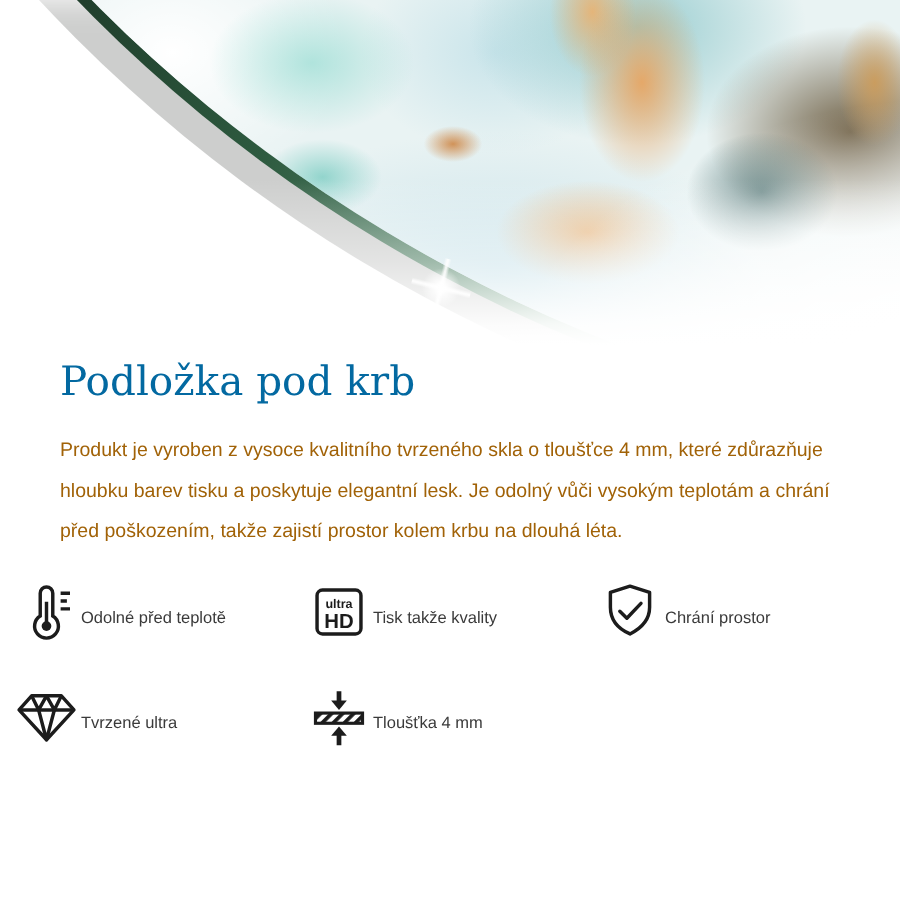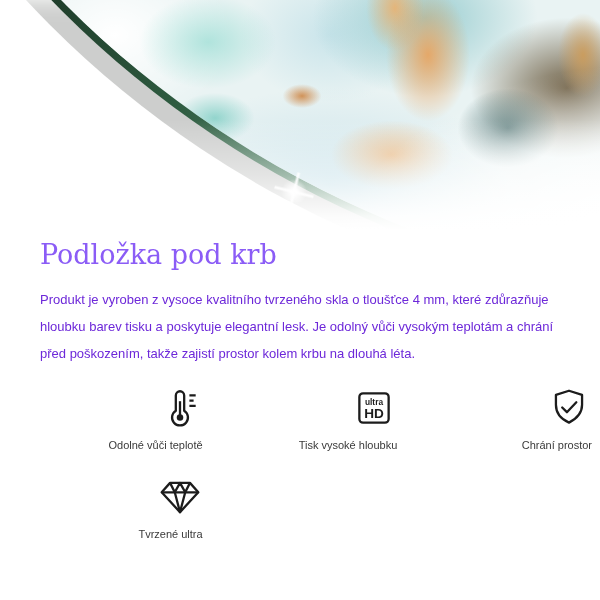--- a/index.html
+++ b/index.html
@@ -51,30 +51,30 @@
       radial-gradient(circle at 50% 50%, rgba(255,255,255,0.95) 0 3px, rgba(255,255,255,0) 13px),
       linear-gradient(0deg,  rgba(255,255,255,0) 44%, rgba(255,255,255,0.85) 49% 51%, rgba(255,255,255,0) 56%),
       linear-gradient(90deg, rgba(255,255,255,0) 44%, rgba(255,255,255,0.85) 49% 51%, rgba(255,255,255,0) 56%);
   }
 
   
   .content { padding: 0 40px; }
   h1 {
     margin: 6px 0 13px 0;
     font-family:"DejaVu Serif", "Liberation Serif", serif;
-    font-weight:400; font-size:27px; line-height:37px; color:#8b5cf6;
+    font-weight:400; font-size:27px; line-height:37px; color:#0369a1;
   }
-  .desc { margin:0; font-size:13px; line-height:27px; color:#6d28d9; max-width:535px; }
+  .desc { margin:0; font-size:13px; line-height:27px; color:#a16207; max-width:535px; }
 
   
   .features {
     display:grid; grid-template-columns:repeat(3,1fr);
     padding:17px 8px 0 8px; row-gap:22px;
   }
-  .feature { display:flex; flex-direction:column; align-items:flex-end; }
+  .feature { display:flex; flex-direction:row; align-items:center; }
   .icon-box { height:48px; display:flex; align-items:center; justify-content:center; }
   .feature svg { display:block; }
   .feature .label { margin-top:7px; font-size:11px; color:#3a3a3a; }
   .bevel {
     width:33px; height:33px;
     clip-path: polygon(0 100%, 100% 0, 100% 100%);
     background: repeating-linear-gradient(135deg, #1c1c1c 0 3.2px, rgba(0,0,0,0) 3.2px 7.8px);
   }
   .ico { stroke:#1c1c1c; fill:none; stroke-width:2.2; }
 </style>
@@ -99,32 +99,32 @@
 
   <div class="feature">
     <div class="icon-box">
       <svg width="46" height="46" viewBox="0 0 44 44">
         <path class="ico" d="M18 24.6 V10 a4 4 0 0 1 8 0 v14.6 a7.6 7.6 0 1 1 -8 0 Z"></path>
         <line class="ico" x1="22" y1="30.5" x2="22" y2="15.5"></line>
         <circle cx="22" cy="31" r="3.1" fill="#1c1c1c"></circle>
         <path class="ico" d="M31 10 h6 M31 15 h4 M31 20 h6"></path>
       </svg>
     </div>
-    <div class="label">Odolné vůči teplotě</div>
+    <div class="label">Odolné před teplotě</div>
   </div>
 
   <div class="feature">
     <div class="icon-box">
       <svg width="46" height="46" viewBox="0 0 44 44">
         <rect class="ico" x="8" y="8" width="28" height="28" rx="3.5" stroke-width="2.4"></rect>
         <text x="22" y="19.5" text-anchor="middle" font-size="8" font-weight="700" font-family="&quot;Liberation Sans&quot;, sans-serif" fill="#1c1c1c">ultra</text>
         <text x="22" y="32" text-anchor="middle" font-size="13" font-weight="800" font-family="&quot;Liberation Sans&quot;, sans-serif" fill="#1c1c1c">HD</text>
       </svg>
     </div>
-    <div class="label">Tisk vysoké hloubku</div>
+    <div class="label">Tisk takže kvality</div>
   </div>
 
   <div class="feature">
     <div class="icon-box">
       <svg width="46" height="46" viewBox="0 0 44 44">
         <path class="ico" stroke-linejoin="round" d="M22 5.5 L34.5 9.5 V19 c0 8.5 -5.5 13.5 -12.5 17 C15 33 9.5 27.5 9.5 19 V9.5 Z"></path>
         <path class="ico" stroke-width="2.4" stroke-linecap="round" stroke-linejoin="round" d="M15.5 21.5 l4.5 4.5 L29 16.5"></path>
       </svg>
     </div>
     <div class="label">Chrání prostor</div>
@@ -138,14 +138,31 @@
           <path d="M4.5 17.5 H39.5"></path>
           <path d="M12.5 8.5 L17 17.5 L22 8.5 L27 17.5 L31.5 8.5"></path>
           <path d="M17 17.5 L22 36.5 L27 17.5"></path>
         </g>
       </svg>
     </div>
     <div class="label">Tvrzené ultra</div>
   </div>
 
 
+  <div class="feature">
+    <div class="icon-box">
+      <svg width="46" height="46" viewBox="0 0 44 44">
+        <defs>
+          <pattern id="hatch4mm" patternUnits="userSpaceOnUse" width="5" height="5" patternTransform="rotate(45)">
+            <rect width="2.4" height="5" fill="#1c1c1c"></rect>
+          </pattern>
+        </defs>
+        <rect x="7" y="19.5" width="30" height="6.5" fill="url(#hatch4mm)" stroke="#1c1c1c" stroke-width="2"></rect>
+        <path d="M22 5.5 V12" stroke="#1c1c1c" stroke-width="3"></path>
+        <path d="M17 11.5 H27 L22 17.5 Z" fill="#1c1c1c"></path>
+        <path d="M22 40 V33.5" stroke="#1c1c1c" stroke-width="3"></path>
+        <path d="M17 34 H27 L22 28 Z" fill="#1c1c1c"></path>
+      </svg>
+    </div>
+    <div class="label">Tloušťka 4 mm</div>
+  </div>
 
 </div>
 
 </body></html>

